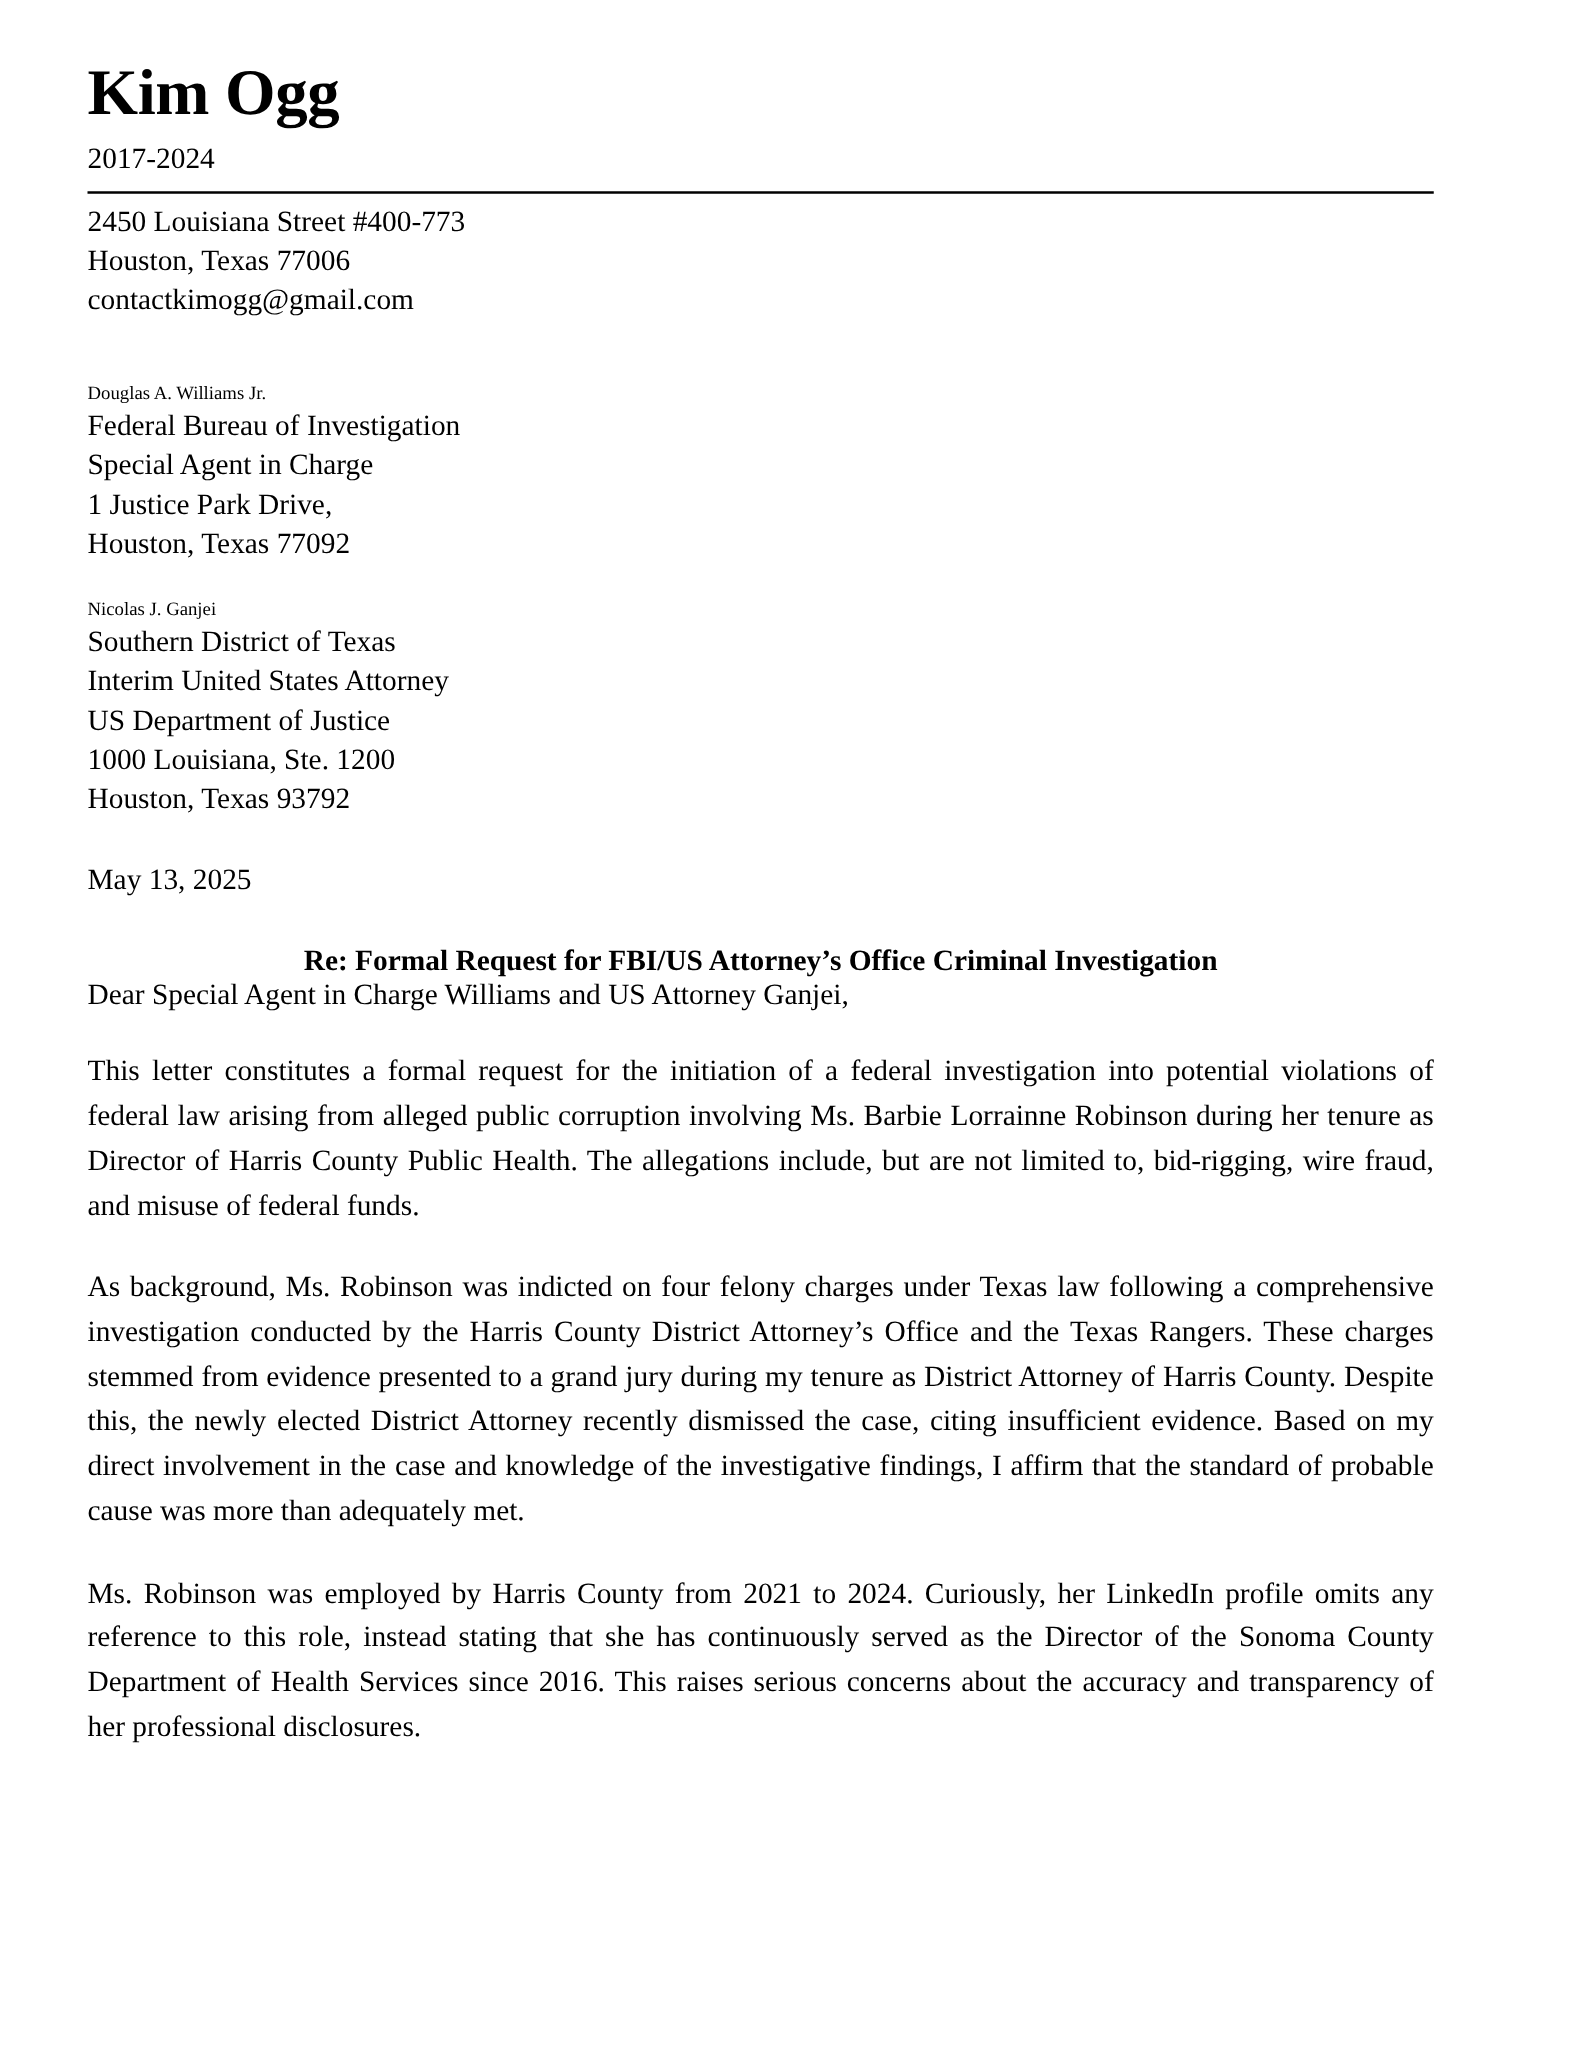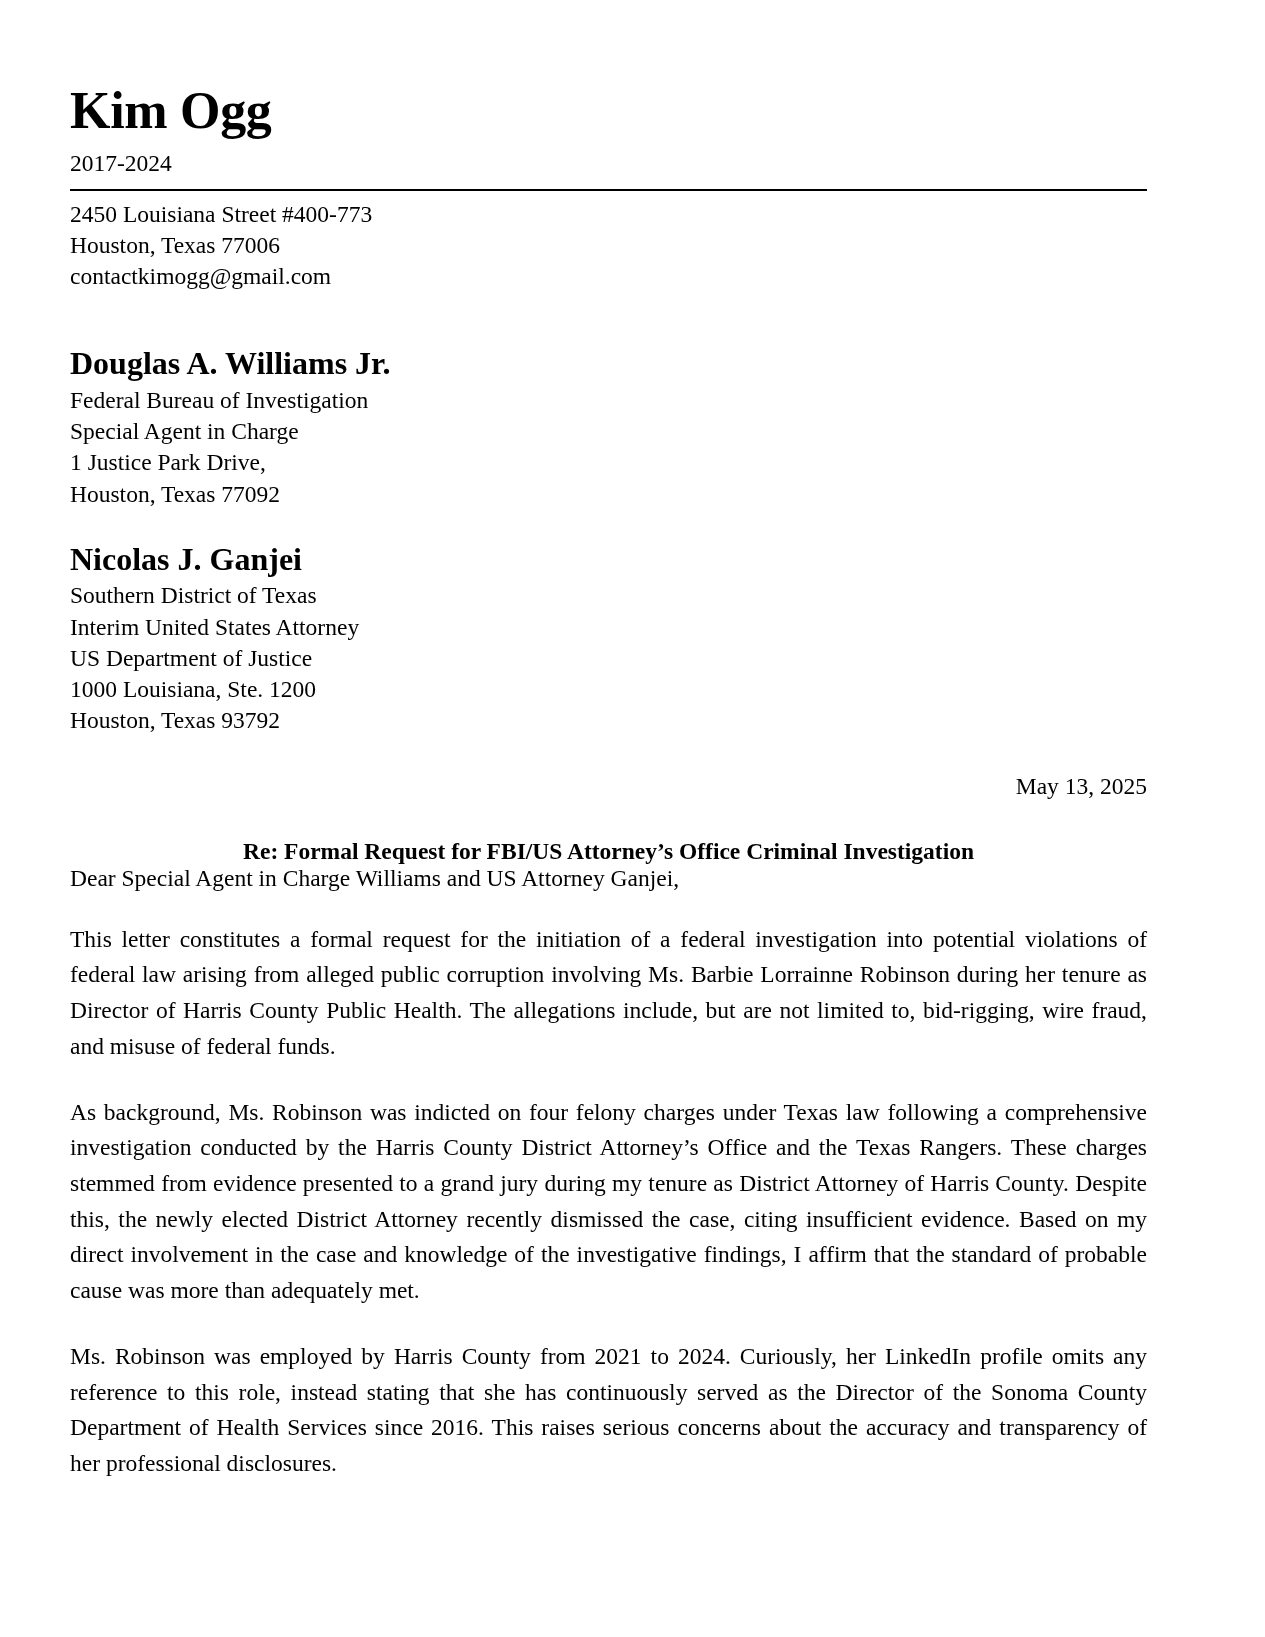--- a/index.html
+++ b/index.html
@@ -11,21 +11,21 @@
     font-family: "Liberation Serif", "DejaVu Serif", serif;
     color: #000000;
   }
   .page {
     position: relative;
     width: 1265px;
     height: 1637px;
     margin: 0 auto;
     background: #ffffff;
     box-sizing: border-box;
-    padding: 84px 118px 0 70px;
+    padding: 48px 118px 0 70px;
     overflow: hidden;
   }
 
   
   .letterhead-name {
     font-size: 52px;
     font-weight: bold;
     line-height: 1.05;
     letter-spacing: -0.3px;
     margin: 0 0 10px 0;
@@ -48,32 +48,32 @@
     font-size: 23.5px;
     line-height: 1.32;
     margin-top: 8px;
   }
   .contact div { white-space: nowrap; }
 
   
   .recipients { margin-top: 50px; }
   .recipient { margin-bottom: 28px; }
   .recipient .name {
-    font-weight: bold;
-    font-size: 32px;
+    font-weight: normal;
+    font-size: 15px;
     line-height: 1.33;
   }
   .recipient .line {
     font-size: 23.5px;
     line-height: 1.33;
   }
 
   
   .date {
-    text-align: right;
+    text-align: left;
     font-size: 23.5px;
     margin-top: 36px;
   }
 
   
   .subject {
     text-align: center;
     font-weight: bold;
     font-size: 23.5px;
     margin-top: 38px;

